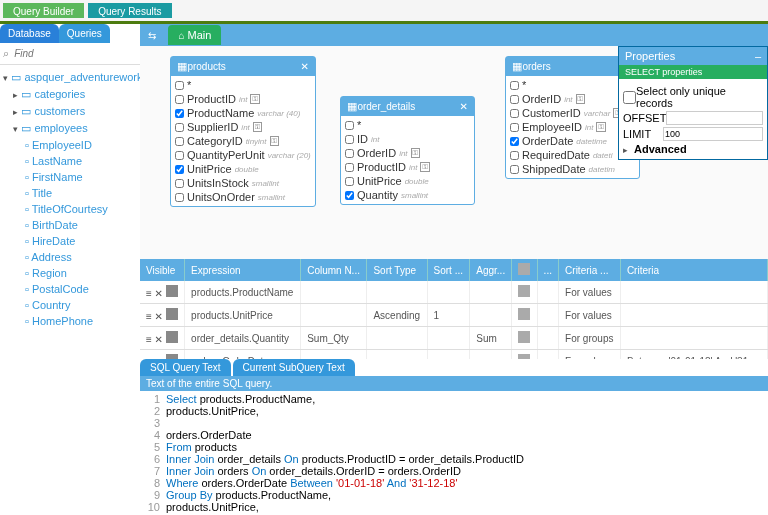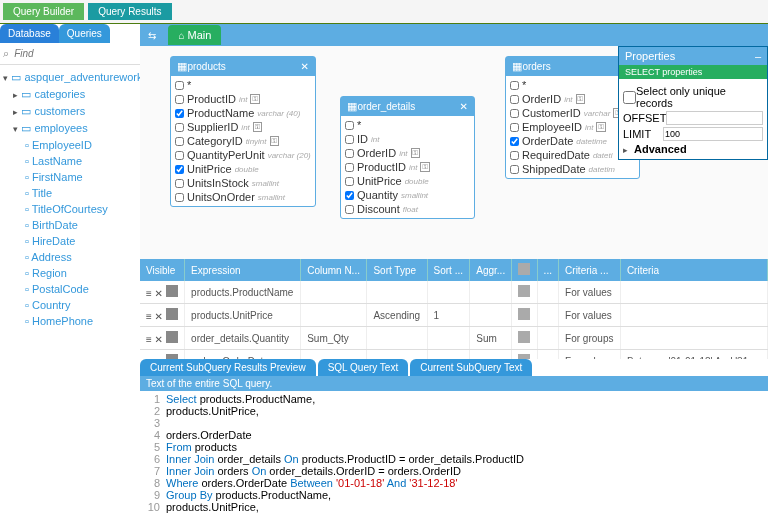--- a/index.html
+++ b/index.html
@@ -1,18 +1,18 @@
 <!DOCTYPE html>
 <html><head>
 <meta charset="utf-8">
 <style>
 * { box-sizing: border-box; margin: 0; padding: 0; font-family: Arial, sans-serif; font-size: 11px; }
 body { background: #fff; width: 768px; height: 515px; overflow: hidden; position: relative; }
 
-.topbar { background: #f5f5f5; height: 24px; border-bottom: 1px solid #4d7c0f; display: flex; padding: 3px; }
+.topbar { background: #f5f5f5; height: 24px; border-bottom: 3px solid #4d7c0f; display: flex; padding: 3px; }
 .btn-green { background: #5cb85c; color: #fff; padding: 3px 10px; border: none; font-size: 10px; }
 .btn-teal { background: #1b9ba2; color: #fff; padding: 3px 10px; border: none; margin-left: 4px; font-size: 10px; text-align: center; }
 
 .main-area { display: flex; height: calc(100% - 24px); }
 .left-panel { width: 140px; display: flex; flex-direction: column; }
 .tabs-db { display: flex; }
 .tab-db { background: #3498db; color: #fff; padding: 4px 8px; border-radius: 6px 6px 0 0; font-size: 10px; }
 .tab-db.active { background: #2980d9; }
 .search-box { display: flex; align-items: center; padding: 3px; border-bottom: 1px solid #ddd; }
 .search-box input { flex: 1; border: none; outline: none; font-style: italic; font-size: 10px; padding: 2px; color:#aaa; }
@@ -201,25 +201,20 @@
             </div>
             <div class="field-row">
               <input type="checkbox" style="">
               <span class="field-name">UnitPrice</span>
               <span class="field-type">double</span>
             </div>
             <div class="field-row">
               <input type="checkbox" checked="" style="">
               <span class="field-name">Quantity</span>
               <span class="field-type">smallint</span>
-            </div>
-            <div class="field-row">
-              <input type="checkbox" style="">
-              <span class="field-name">Discount</span>
-              <span class="field-type">float</span>
             </div>
           </div>
         </div>
       <div class="entity-box" id="ent-orders" style="left:365px;top:10px;">
           <div class="entity-header">
             <span>▦</span> 
             <span class="title">orders</span>
             <span class="entity-close">✕</span>
           </div>
           <div class="entity-fields">
@@ -350,21 +345,20 @@
               <td><span class="chk"></span></td>
               <td></td>
               <td>For values</td>
               <td>Between '01-01-18' And '31-...</td>
             </tr>
           </tbody>
       </table>
     </div>
 
     <div class="bottom-tabs">
-      <div class="btab">Current SubQuery Results Preview</div>
       <div class="btab">SQL Query Text</div>
       <div class="btab">Current SubQuery Text</div>
     </div>
     <div class="sql-header">Text of the entire SQL query.</div>
     <div class="sql-area" id="sql-area">
         <div class="sql-line">
           <span class="line-no">1</span>
           <span><span class="kw-blue">Select </span><span>products.ProductName,</span></span>
         </div>
         <div class="sql-line">

